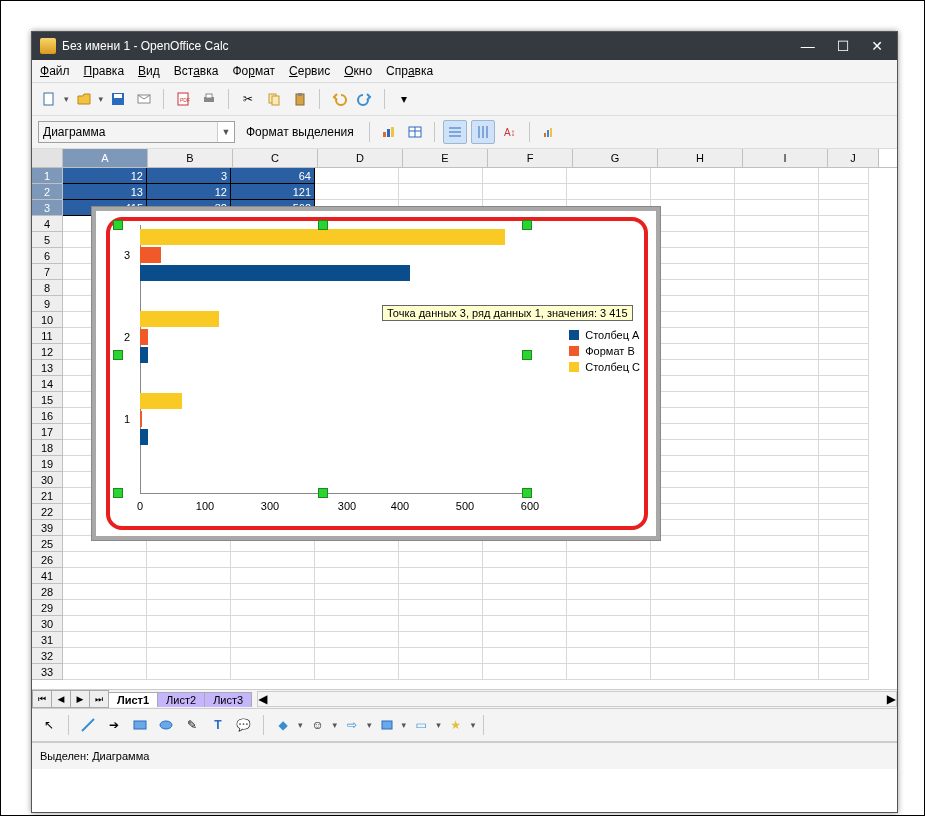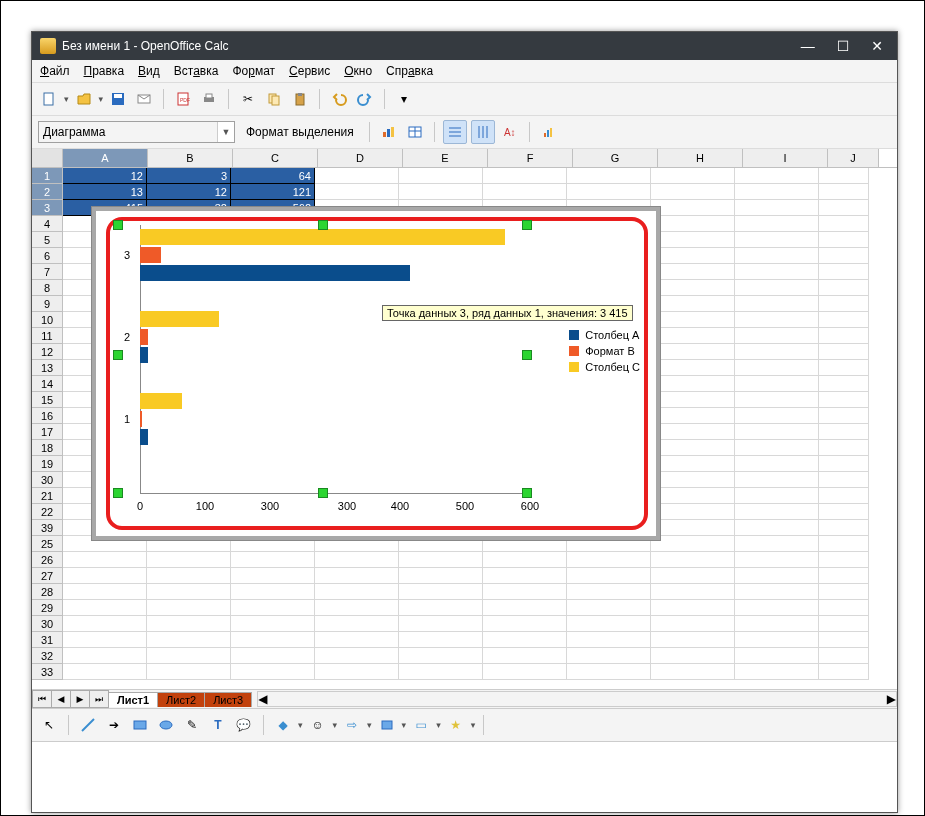--- a/index.html
+++ b/index.html
@@ -44,21 +44,21 @@
   .bar.b { background:#ef5a28; }
   .bar.c { background:#f9ca24; }
   .cat-lbl { position:absolute; left:6px; font-size:11px; transform:translateY(-50%); }
   .legend { position:absolute; right:0; top:100px; font-size:11px; }
   .legend div { display:flex; align-items:center; gap:6px; margin:4px 0;}
   .lg-sw { width:10px; height:10px; }
   .handle { width:8px; height:8px; background:#2bd531; border:1px solid #1a8a21; position:absolute; }
   .tooltip { position:absolute; left:264px; top:80px; background:#ffffcf; border:1px solid #666; font-size:11px; padding:1px 4px; white-space:nowrap; }
   .hscroll { height:18px; background:#f4f4f4; border-top:1px solid #ccc; display:flex; align-items:center; }
   .tabs { display:flex; font-size:11px; }
-  .tab { padding:1px 8px; border:1px solid #aaa; border-bottom:0; background:#c2410c; margin-right:-1px; }
+  .tab { padding:1px 8px; border:1px solid #aaa; border-bottom:0; background:#c4b5fd; margin-right:-1px; }
   .tab.active { background:#fff; font-weight:bold;}
   .navb { width:18px; height:16px; display:flex; align-items:center; justify-content:center; background:#eee; border:1px solid #aaa; margin-right:-1px; font-size:9px; }
   .dtoolbar { height:28px; background:#f4f4f4; display:flex; align-items:center; padding:2px 6px; gap:4px; border-top:1px solid #ccc; border-bottom:1px solid #ccc;}
   .status { height:22px; background:#f4f4f4; border-top:1px solid #ccc; font-size:11px; padding:2px 8px; display:flex; align-items:center;}
   .dn { font-size:9px; color:#555; }
 </style>
 </head>
 <body>
 
 <div class="frame">
@@ -535,21 +535,21 @@
             <div class="cell" style="width: 84px;"></div>
             <div class="cell" style="width: 84px;"></div>
             <div class="cell" style="width: 84px;"></div>
             <div class="cell" style="width: 84px;"></div>
             <div class="cell" style="width: 84px;"></div>
             <div class="cell" style="width: 84px;"></div>
             <div class="cell" style="width: 84px;"></div>
             <div class="cell" style="width: 50px;"></div>
           </div>
           <div class="row">
-            <div class="rh">27</div>
+            <div class="rh">41</div>
             <div class="cell" style="width: 84px;"></div>
             <div class="cell" style="width: 84px;"></div>
             <div class="cell" style="width: 84px;"></div>
             <div class="cell" style="width: 84px;"></div>
             <div class="cell" style="width: 84px;"></div>
             <div class="cell" style="width: 84px;"></div>
             <div class="cell" style="width: 84px;"></div>
             <div class="cell" style="width: 84px;"></div>
             <div class="cell" style="width: 84px;"></div>
             <div class="cell" style="width: 50px;"></div>
@@ -743,15 +743,18 @@
           </svg>
         </div>
         <span class="dn">▾</span>
     <div class="tbtn" style="color:#3a8ed0">▭</div>
         <span class="dn">▾</span>
     <div class="tbtn" style="color:#e0c23a">★</div>
         <span class="dn">▾</span>
     <div class="sep"></div>
   </div>
 
+  <div class="status">
+    <span>Выделен: Диаграмма</span>
+  </div>
 
 </div>
 </div>
 
 </body></html>

